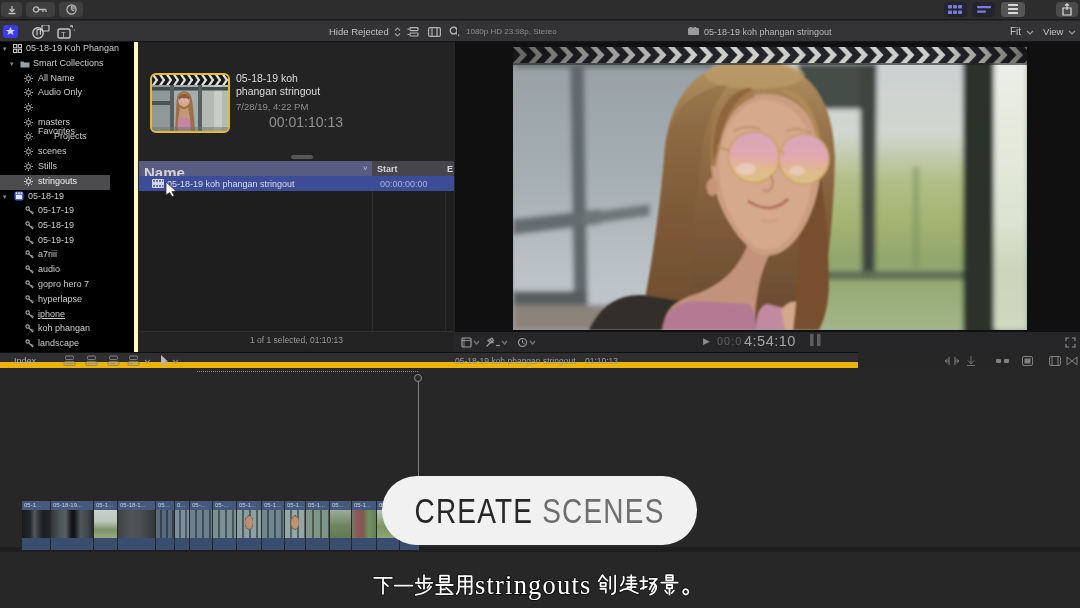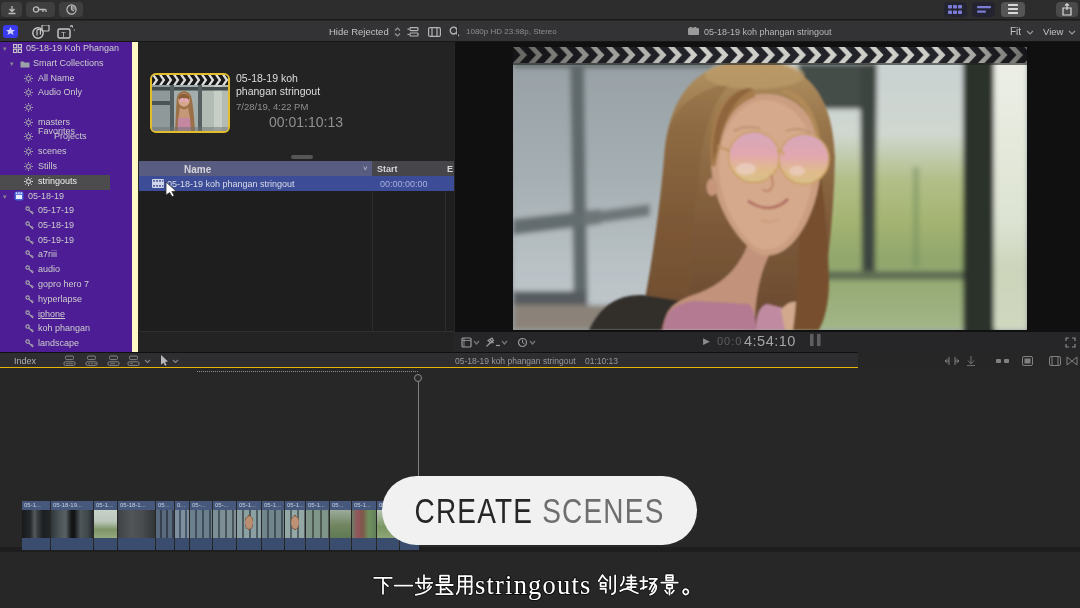--- a/index.html
+++ b/index.html
@@ -108,21 +108,21 @@
   <div class="abs" style="left:1010px;top:5px;color:#c2c2c2;font-size:10px;">Fit</div>
   <svg class="abs" style="left:1026px;top:9px" width="8" height="6" viewBox="0 0 8 6">
       <path d="M1 1l3 3 3-3" stroke="#999" stroke-width="1.2" fill="none"></path>
     </svg>
   <div class="abs" style="left:1043px;top:5px;color:#c2c2c2;font-size:9.5px;">View</div>
   <svg class="abs" style="left:1068px;top:9px" width="8" height="6" viewBox="0 0 8 6">
       <path d="M1 1l3 3 3-3" stroke="#999" stroke-width="1.2" fill="none"></path>
     </svg>
 </div>
 
-<div class="abs" id="sidebar" style="left:0;top:42px;width:138px;height:310px;background:#4c1d95;border-right:6px solid #fef9c3;font-size:9px;color:#cccccc;overflow:hidden;">
+<div class="abs" id="sidebar" style="left:0;top:42px;width:138px;height:310px;background:#000000;border-right:4px solid #fef9c3;font-size:9px;color:#cccccc;overflow:hidden;">
   <div class="abs" style="left:0;top:133px;width:110px;height:15px;background:#4c4c4e;"></div>
   <div class="abs" style="left:3px;top:2px;color:#8a8a8a;font-size:7px;line-height:9px;">▾</div>
   <svg class="abs" style="left:13px;top:2px" width="9" height="9" viewBox="0 0 9 9">
       <g fill="none" stroke="#c9c9c9" stroke-width="1.1">
         <rect x="0.5" y="0.5" width="3.2" height="3.2"></rect>
         <rect x="5.3" y="0.5" width="3.2" height="3.2"></rect>
         <rect x="0.5" y="5.3" width="3.2" height="3.2"></rect>
         <rect x="5.3" y="5.3" width="3.2" height="3.2"></rect>
       </g>
     </svg>
@@ -302,21 +302,21 @@
     </svg>
   </div>
   <div class="abs" style="left:97px;top:30px;color:#dedede;font-size:10.5px;line-height:13px;">05-18-19 koh<br>phangan stringout</div>
   <div class="abs" style="left:97px;top:59px;color:#909090;font-size:9.5px;">7/28/19, 4:22 PM</div>
   <div class="abs" style="left:102px;top:72px;color:#909090;font-size:14px;margin-left:28px;">00:01:10:13</div>
 
   <div class="abs" style="left:152px;top:113px;width:22px;height:4px;background:#565656;border-radius:2px;"></div>
 
   <div class="abs" style="left:0;top:119px;width:315px;height:15px;background:#45454a;"></div>
   <div class="abs" style="left:0;top:119px;width:233px;height:15px;background:#575c80;"></div>
-  <div class="abs" style="left:5px;top:122px;color:#d5d5d8;font-size:10px;font-weight:bold;margin-left:40px;">Name</div>
+  <div class="abs" style="left:5px;top:122px;color:#d5d5d8;font-size:15px;font-weight:bold;">Name</div>
   <div class="abs" style="left:224px;top:122px;color:#c8c8cc;font-size:8px;">˅</div>
   <div class="abs" style="left:238px;top:122px;color:#d5d5d8;font-size:9px;font-weight:bold;">Start</div>
   <div class="abs" style="left:308px;top:122px;color:#d5d5d8;font-size:9px;font-weight:bold;">E</div>
 
   <div class="abs" style="left:0;top:134px;width:315px;height:15px;background:#3d4c96;"></div>
   <svg class="abs" style="left:13px;top:137px" width="12" height="9" viewBox="0 0 12 9">
       <rect x="0" y="0" width="12" height="9" rx="1" fill="#cfd4e8"></rect>
       <g fill="#3d4c96">
         <rect x="1" y="1.2" width="2" height="1.4"></rect>
         <rect x="4" y="1.2" width="2" height="1.4"></rect>
@@ -333,20 +333,21 @@
 
   <div class="abs" style="left:0;top:149px;width:315px;height:140px;background:#1e1e1f;"></div>
   <div class="abs" style="left:233px;top:149px;width:1px;height:140px;background:#2d2d2e;"></div>
   <div class="abs" style="left:306px;top:149px;width:1px;height:140px;background:#2d2d2e;"></div>
 
   <svg class="abs" style="left:26px;top:140px" width="12" height="15" viewBox="0 0 12 15">
       <path d="M1 0l10 9-4.2.6 2.4 4-2.2 1-2.3-4L1 13z" fill="#fff" stroke="#333" stroke-width="0.8"></path>
     </svg>
 
   <div class="abs" style="left:0;top:289px;width:315px;height:21px;background:#232323;border-top:1px solid #303030;"></div>
+  <div class="abs" style="left:0;top:293px;width:315px;text-align:center;color:#9a9a9a;font-size:8.5px;">1 of 1 selected, 01:10:13</div>
 </div>
 
 <div class="abs" id="viewer" style="left:455px;top:42px;width:625px;height:310px;background:#101010;overflow:hidden;">
   <div class="abs" style="left:58px;top:5px;width:514px;height:283px;overflow:hidden;">
   <svg width="514" height="283" viewBox="0 0 514 283">
     <defs>
       <linearGradient id="hairg" x1="0" y1="0" x2="0" y2="1">
         <stop offset="0" stop-color="#b29262"></stop>
             <stop offset="0.25" stop-color="#97744a"></stop>
             <stop offset="0.6" stop-color="#7e5a3a"></stop>
@@ -490,21 +491,21 @@
     </svg>
   <div class="abs" style="left:248px;top:294px;color:#8a8a8a;font-size:9px;">▶</div>
   <div class="abs" style="left:262px;top:293px;color:#5e5e5e;font-size:11px;letter-spacing:1px;">00:0</div>
   <div class="abs" style="left:289px;top:291px;color:#a4a4a8;font-size:14.5px;letter-spacing:0.5px;">4:54:10</div>
   <div class="abs" style="left:355px;top:292px;color:#5e5e5e;font-size:10px;">▌▌</div>
   <svg class="abs" style="left:610px;top:295px" width="11" height="11" viewBox="0 0 11 11">
       <path d="M1 4V1h3M7 1h3v3M10 7v3H7M4 10H1V7" stroke="#8a8a8a" stroke-width="1.2" fill="none"></path>
     </svg>
 </div>
 
-<div class="abs" id="tltoolbar" style="left:0;top:352px;width:858px;height:16px;background:#2e2e30;border-top:1px solid #101010;border-bottom:1px solid #eab308;">
+<div class="abs" id="tltoolbar" style="left:0;top:352px;width:858px;height:16px;background:#2e2e30;border-top:1px solid #101010;border-bottom:6px solid #eab308;">
   <div class="abs" style="left:14px;top:3px;color:#b0b0b0;font-size:9px;">Index</div>
   <svg class="abs" style="left:63px;top:2px" width="80" height="12" viewBox="0 0 80 12">
     <g stroke="#858585" stroke-width="1" fill="none">
       <rect x="2.5" y="1" width="8" height="3.6" rx="1.2"></rect>
         <rect x="1" y="6.8" width="11" height="3.6" rx="1.2"></rect>
         <path d="M3 8.6h7" stroke-width="0.7"></path>
       <rect x="24.5" y="1" width="8" height="3.6" rx="1.2"></rect>
         <rect x="23" y="6.8" width="11" height="3.6" rx="1.2"></rect>
         <path d="M25 8.6h2M28 8.6h2M31 8.6h2" stroke-width="0.7"></path>
       <rect x="46.5" y="1" width="8" height="3.6" rx="1.2"></rect>

